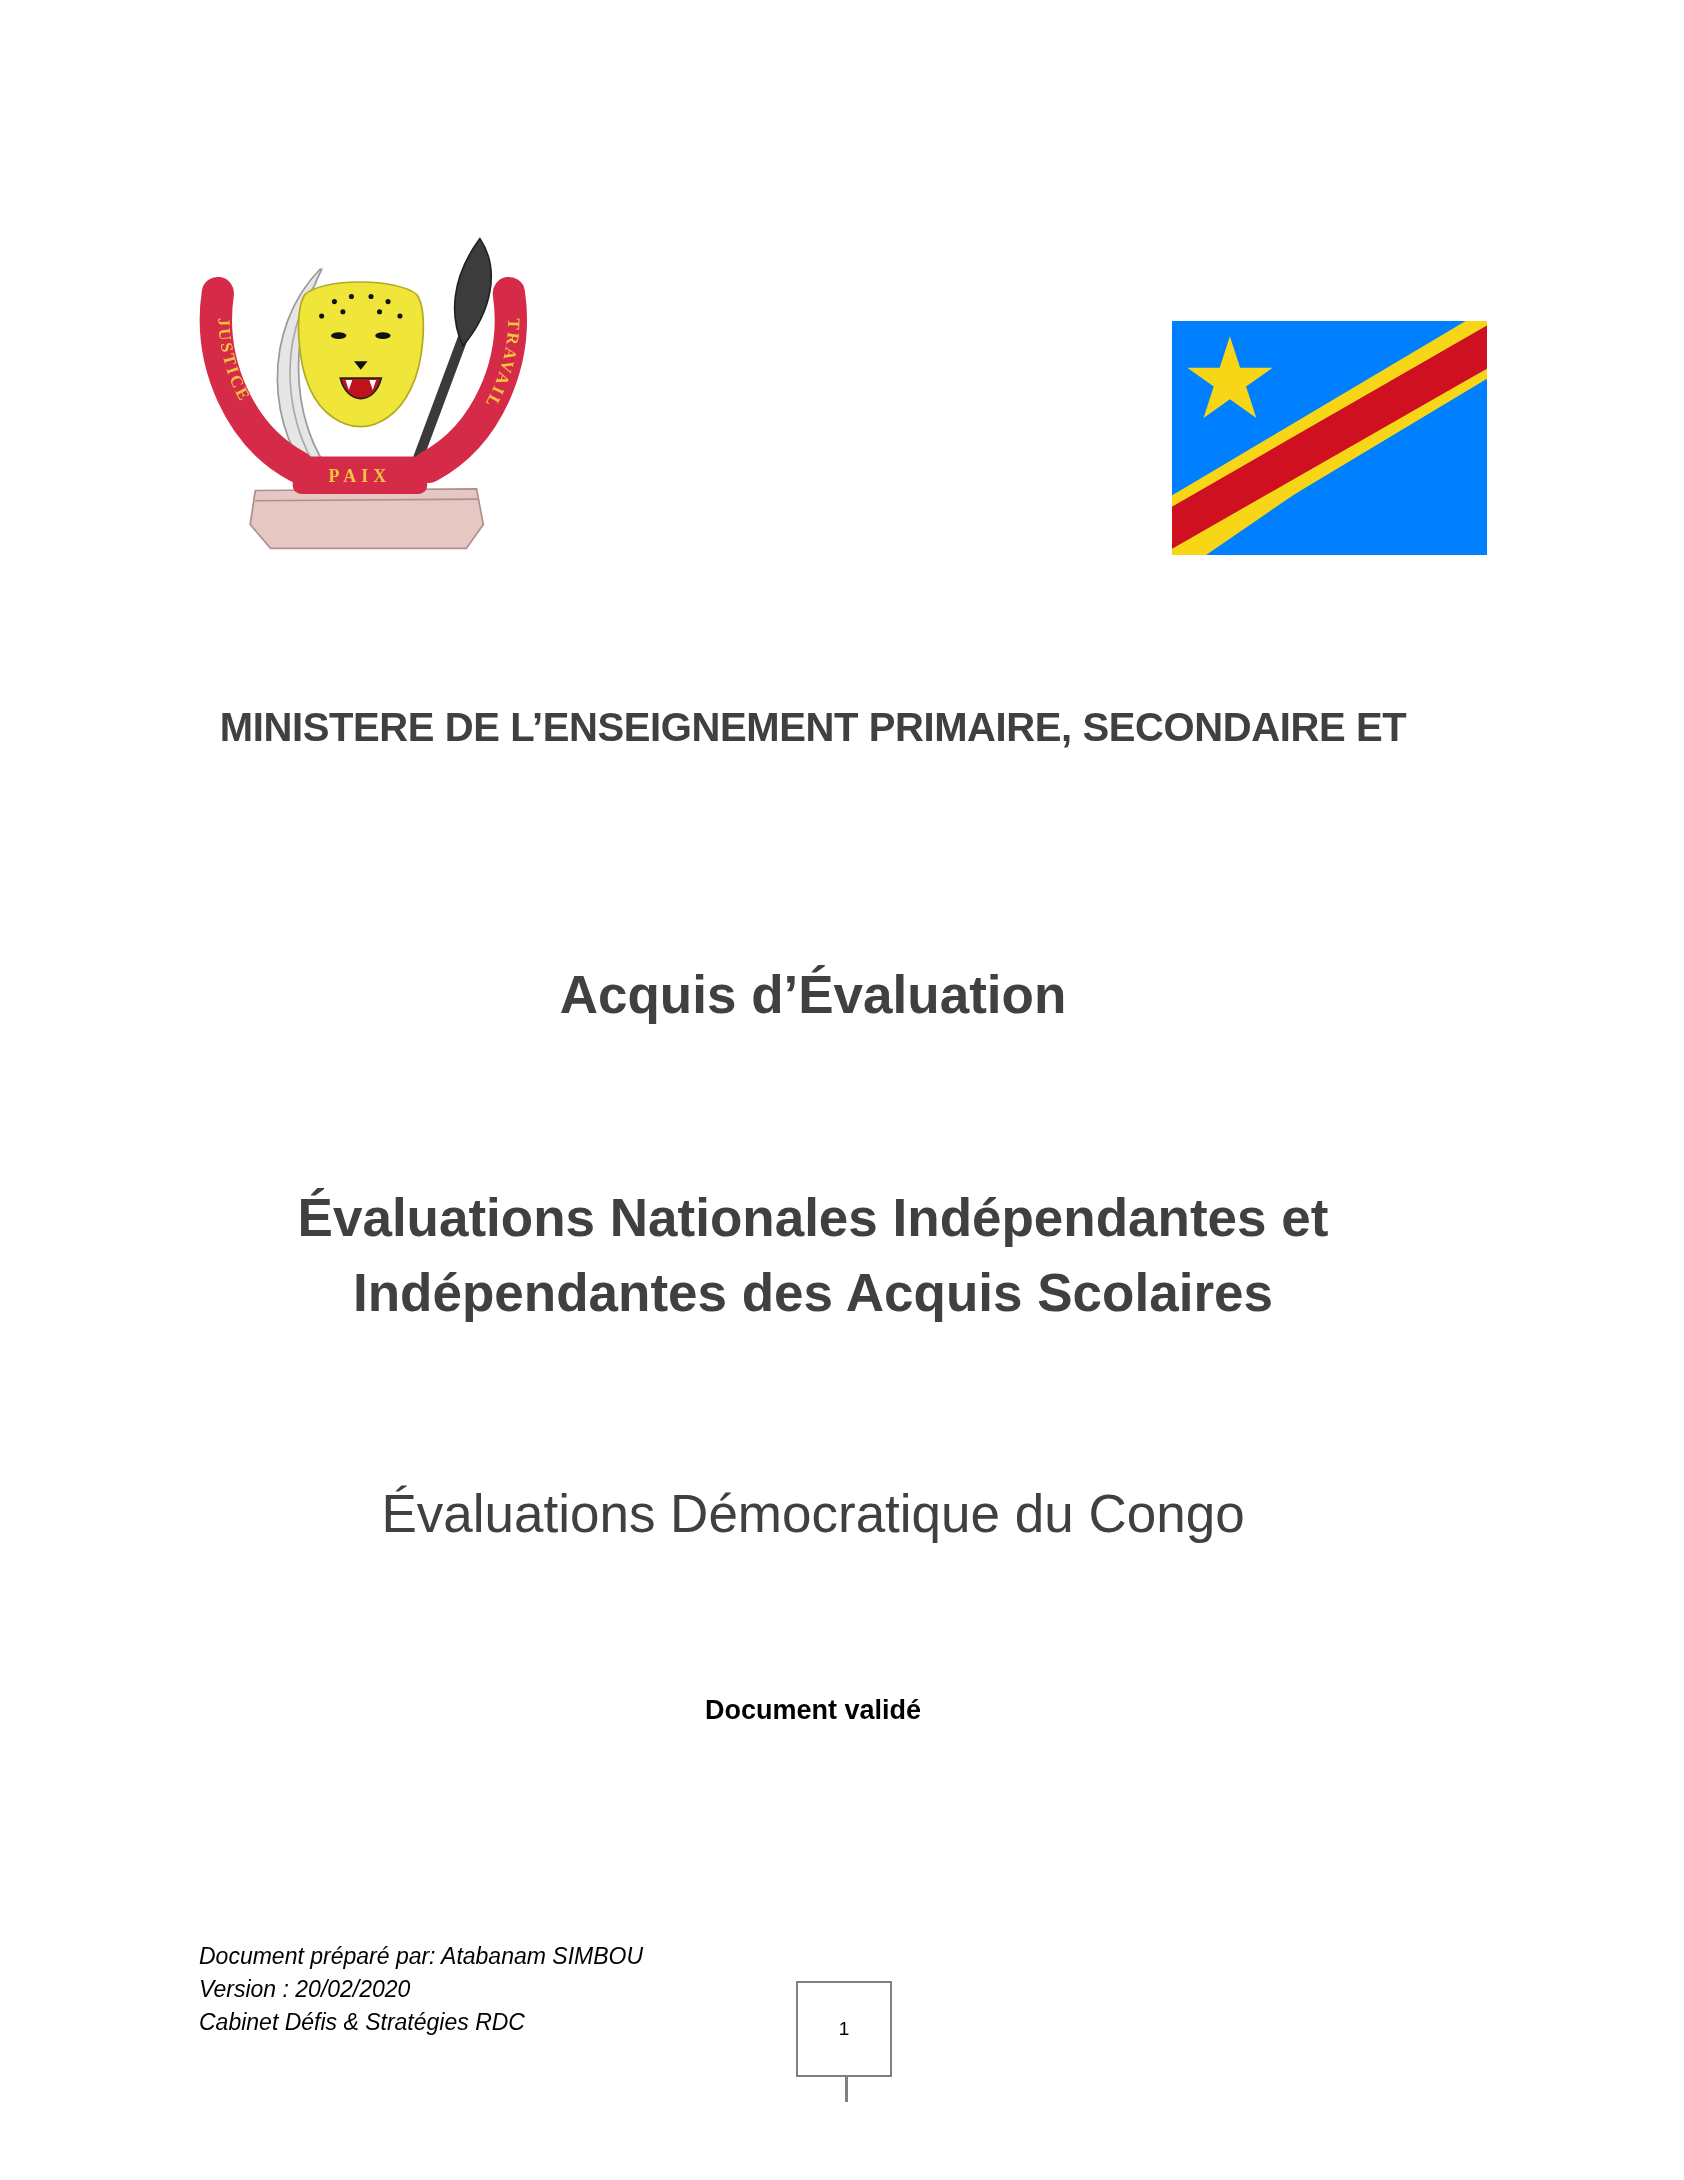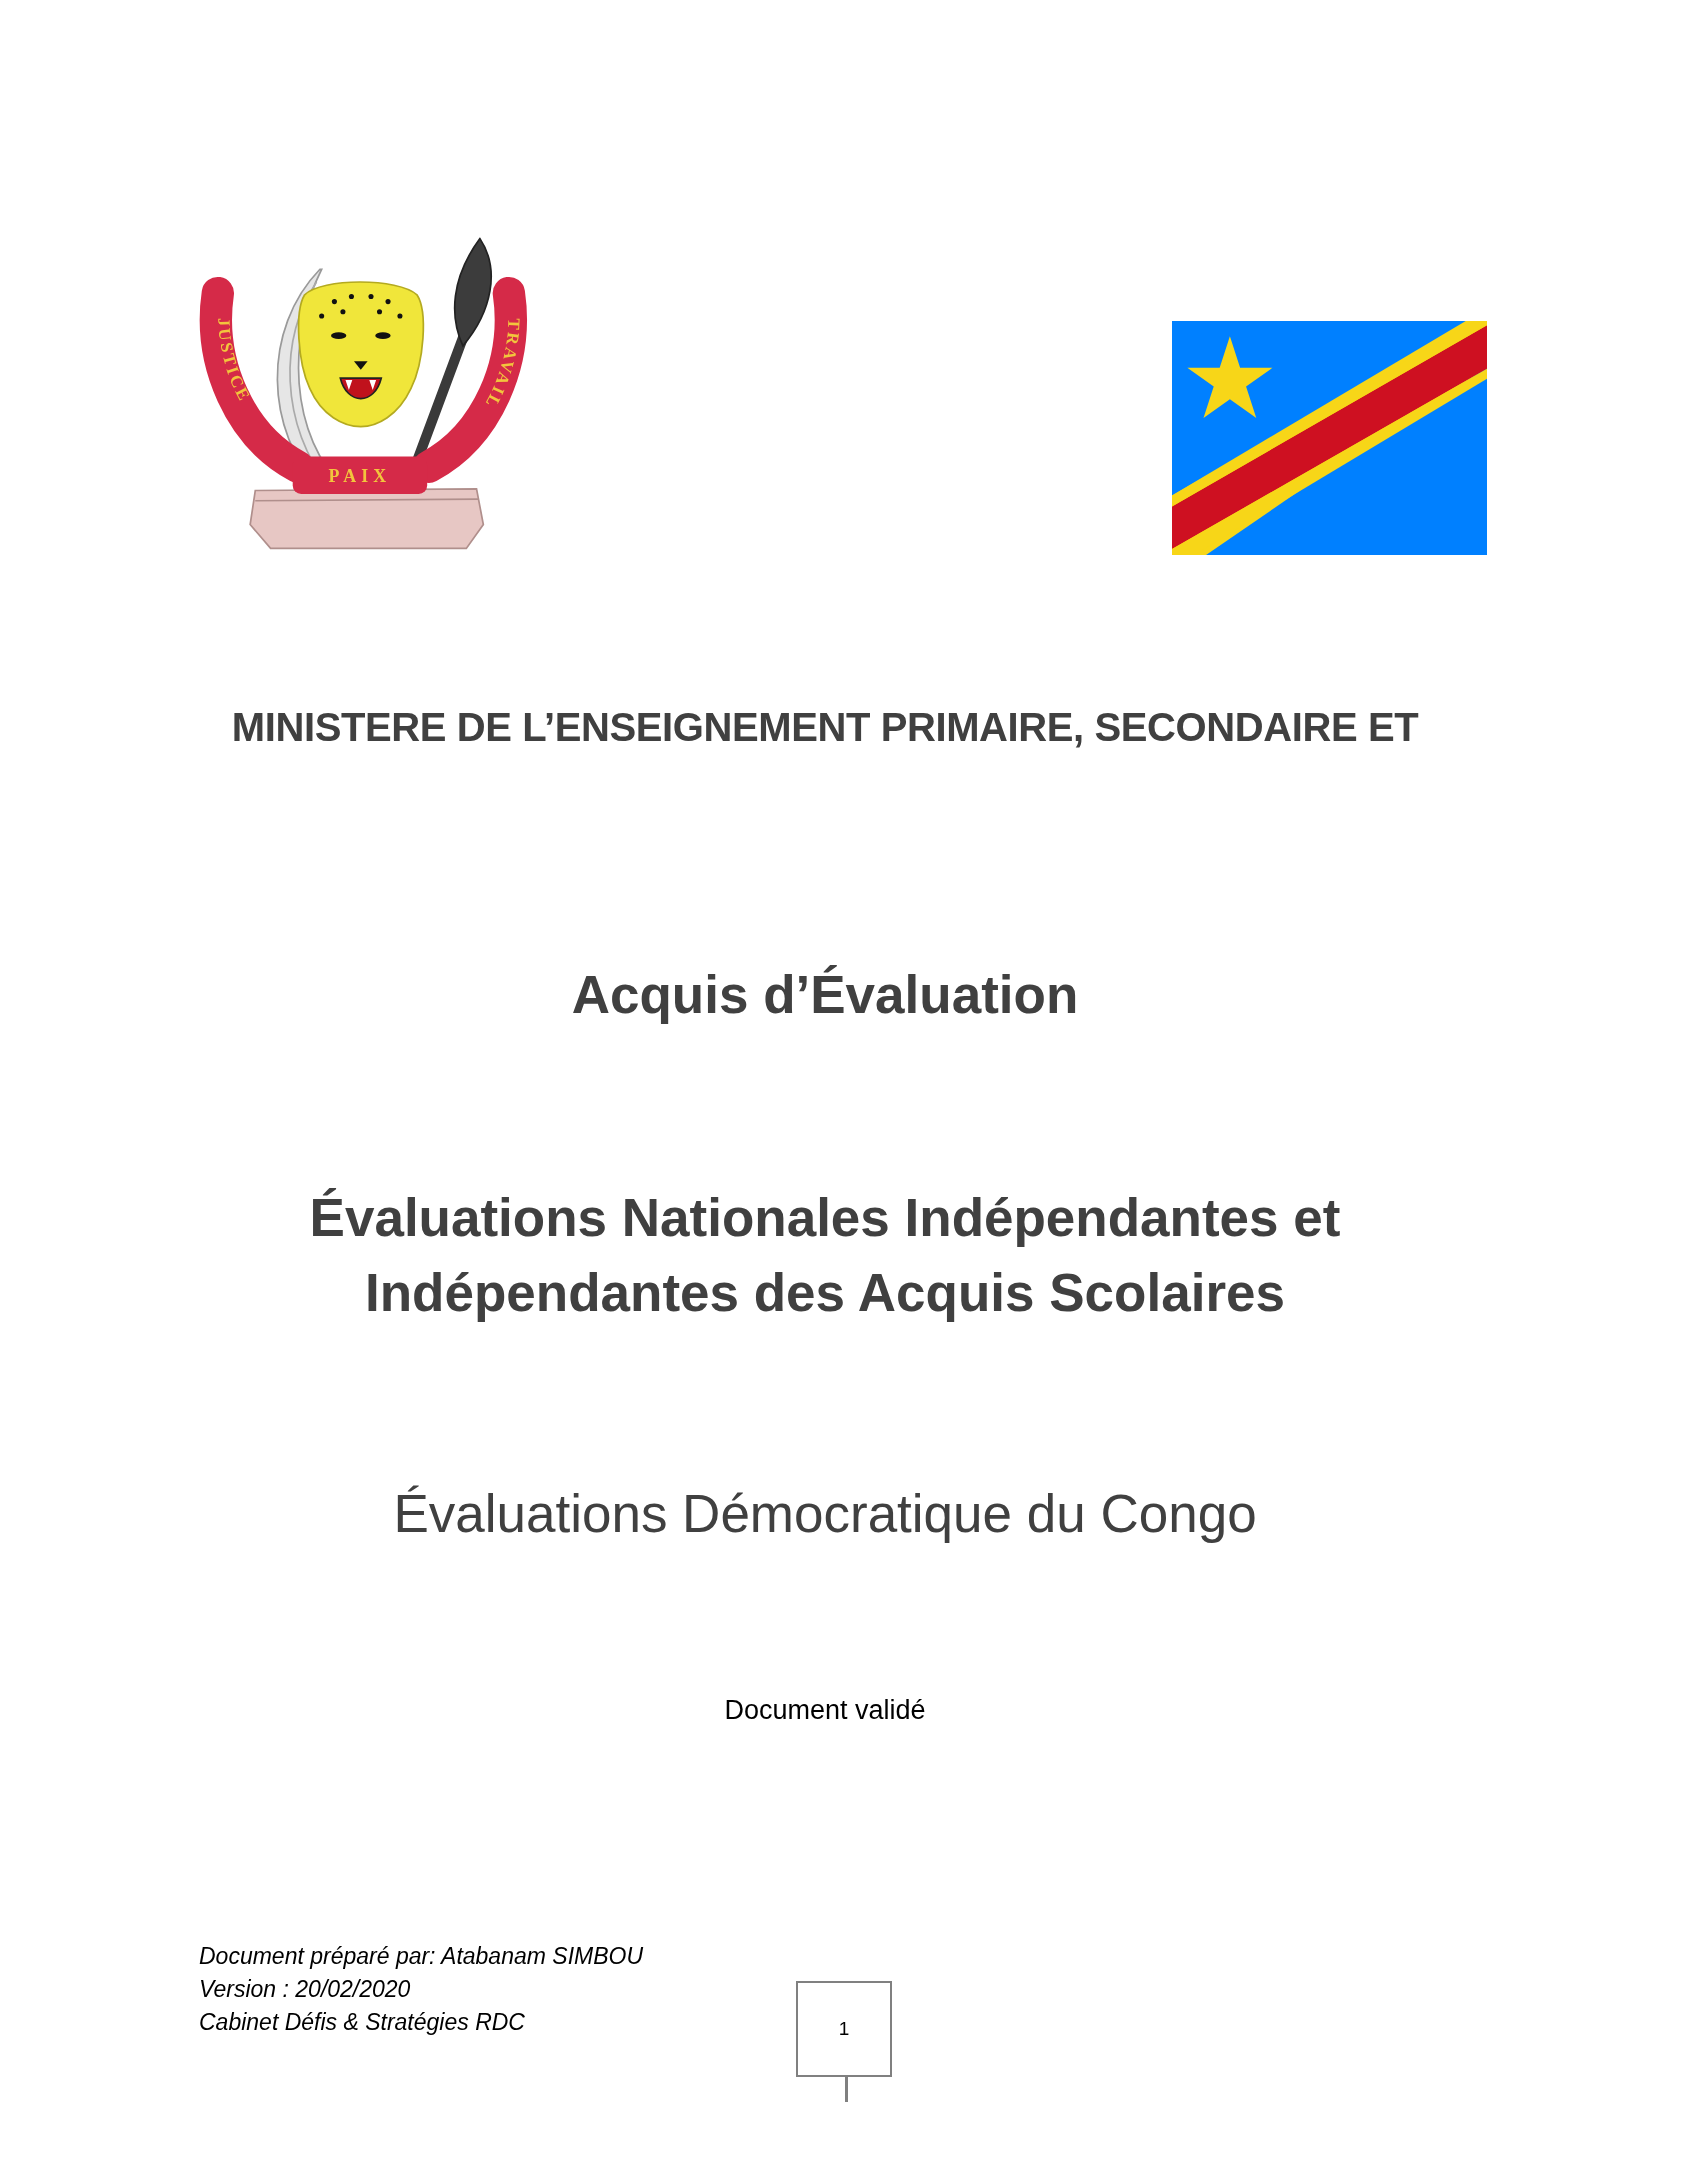--- a/index.html
+++ b/index.html
@@ -1,26 +1,26 @@
 <!DOCTYPE html>
 <html style="font-size:13.6px"><head>
 <meta charset="utf-8">
 <style>
   html, body { margin: 0; padding: 0; background: #ffffff; }
   body { width: 1685px; height: 2181px; position: relative; overflow: hidden;
          font-family: "Liberation Sans", "DejaVu Sans", sans-serif; color: #404040; }
   .abs { position: absolute; }
   .coat { left: 194px; top: 235px; width: 337px; height: 317px; }
   .flag { left: 1172px; top: 321px; width: 315px; height: 234px; }
-  .center { left: 12px; width: 1626px; text-align: center; }
+  .center { left: 0; width: 1626px; text-align: center; }
   .ministry { top: 697px; font-weight: bold; font-size: 40px; line-height: 61px; color: #404040; letter-spacing: -0.4px; }
   .cadre { top: 961px; font-weight: bold; font-size: 53px; line-height: 68px; color: #404040; }
   .evals { top: 1180px; font-weight: bold; font-size: 53px; line-height: 75px; color: #404040; }
   .rdc { top: 1480px; font-size: 53px; line-height: 68px; color: #404040; }
-  .valide { top: 1693px; font-weight: normal; font-size: 27px; line-height: 34px; color: #000000; }
+  .valide { top: 1693px; font-weight: bold; font-size: 27px; line-height: 34px; color: #000000; }
   .footer { left: 199px; top: 1940px; font-style: italic; font-size: 23px; line-height: 33px; color: #000000; }
   .pagebox { left: 796px; top: 1981px; width: 92px; height: 92px; border: 2.6px solid #808080;
              display: flex; align-items: center; justify-content: center; font-size: 19px; color: #000; box-sizing: content-box; }
   .pageline { left: 845px; top: 2076px; width: 2.6px; height: 26.4px; background: #808080; }
 </style>
 </head>
 <body>
 
 <div class="abs coat">
   <svg width="337" height="317" viewBox="0 0 396 372">

